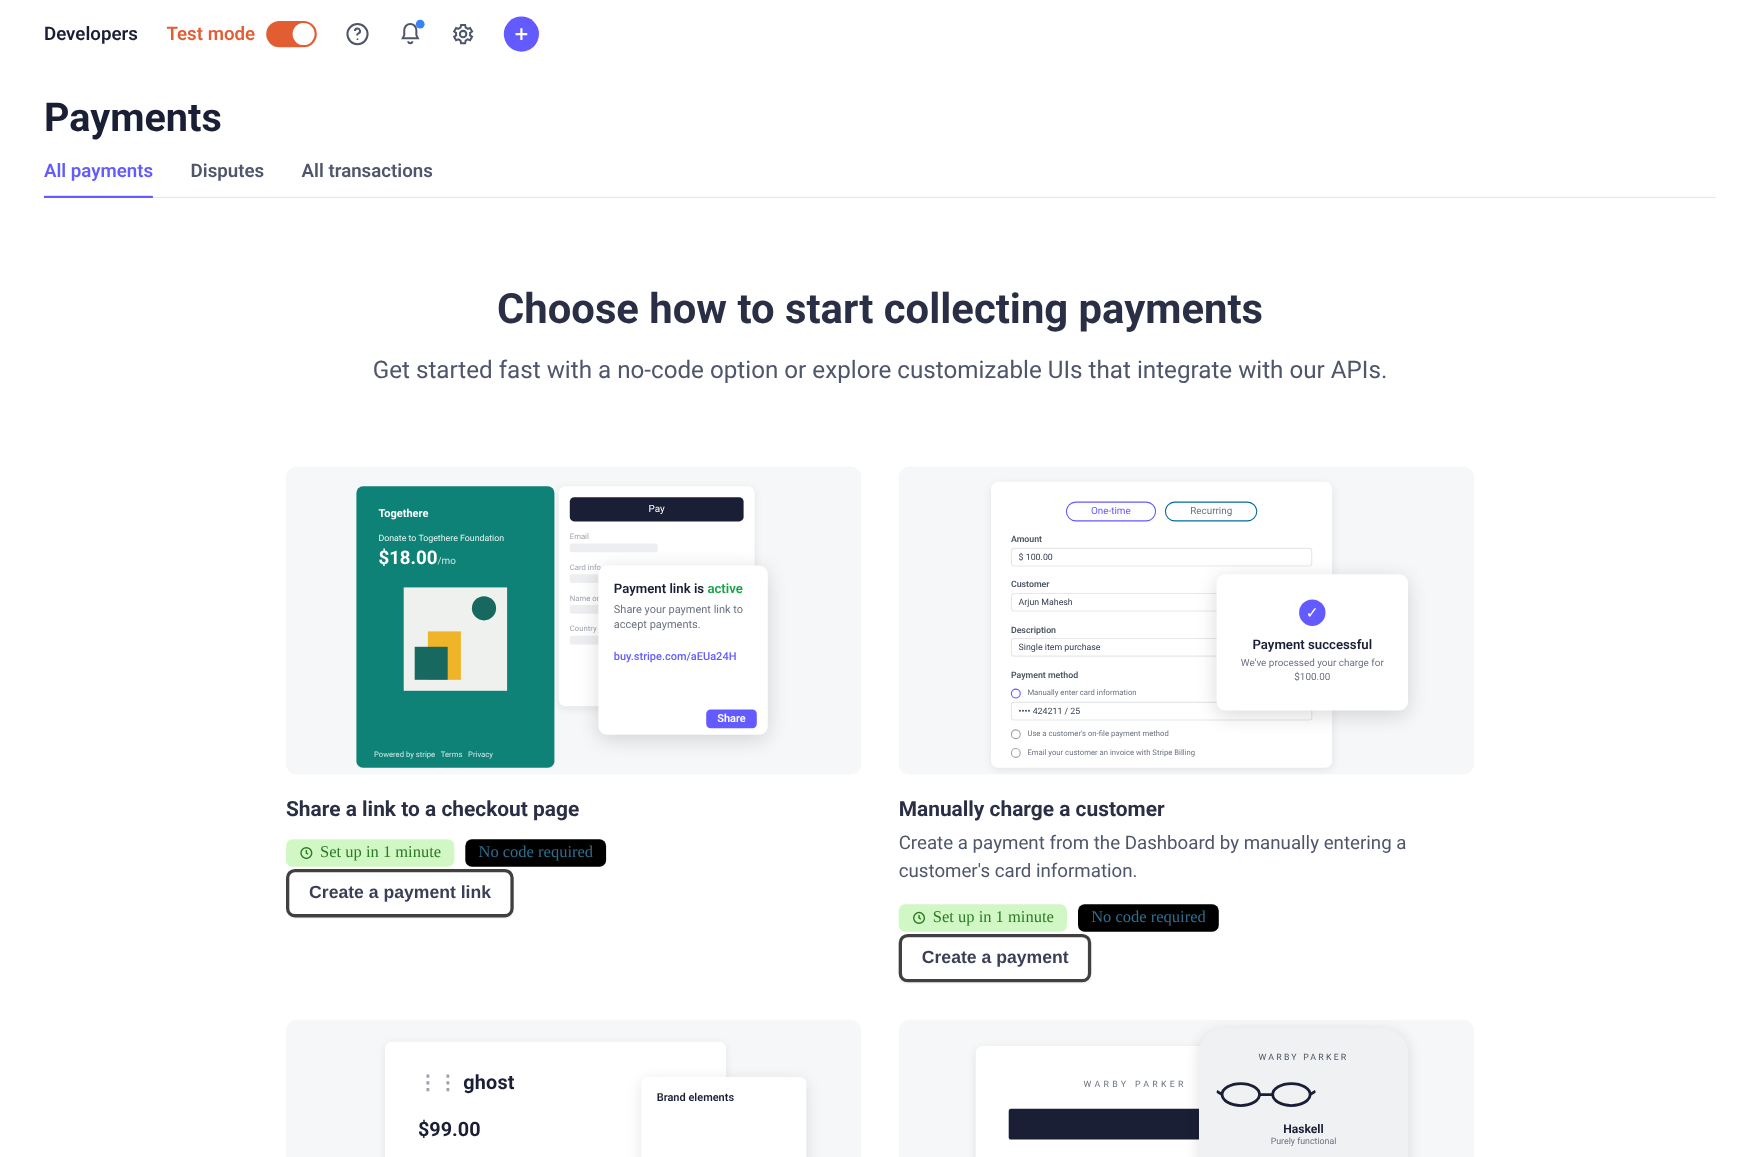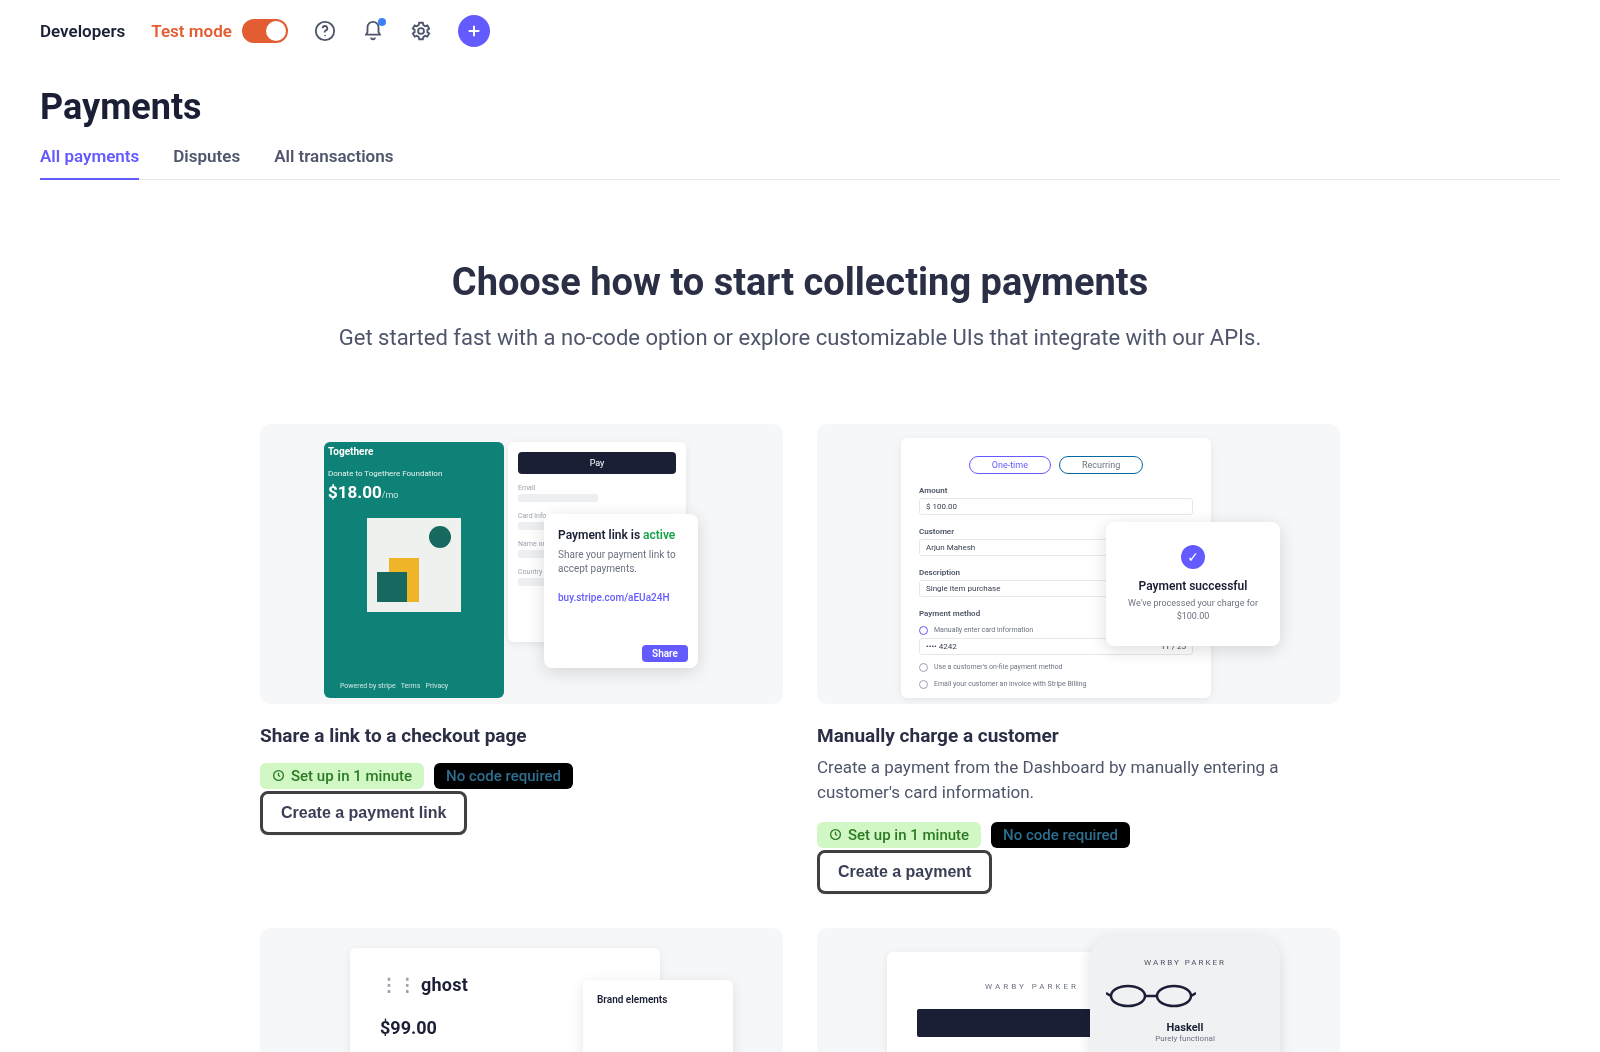--- a/index.html
+++ b/index.html
@@ -61,35 +61,35 @@
 .tile { display: flex; flex-direction: column; }
 .thumb {
   background: #f6f7f9; border-radius: 10px; height: 280px;
   position: relative; overflow: hidden; margin-bottom: 20px;
 }
 .tile h3 { font-size: 19px; font-weight: 700; color: #2a2f45; }
 .tile p.desc { font-size: 17px; color: #4f566b; margin-top: 8px; line-height: 1.5; }
 .badges { display: flex; gap: 10px; margin-top: 16px; }
 .badge {
   font-size: 15px; font-weight: 500; padding: 4px 12px; border-radius: 6px;
-  display: inline-flex; align-items: center; gap: 6px;
+  display: inline-flex; align-items: center; gap: 6px; font-family: Liberation Serif, serif;
 }
 .badge.green { background: #d1f7c4; color: #2b7a24; }
 .badge.blue { background: #000000; color: #2e6e8e; }
 .tile button.cta {
   align-self: flex-start; margin-top: 2px; padding: 10px 18px;
   font-size: 16px; font-weight: 600; color: #3a3f55;
   background: #fff; border: 3px solid #404040; border-radius: 8px; cursor: pointer;
   box-shadow: 0 1px 1px rgba(0,0,0,0.04);
 }
 
 
 .t1-green {
   position: absolute; left: 64px; top: 18px; width: 180px; height: 256px;
-  background: #0e8276; border-radius: 6px; color: #fff; padding: 4px;
+  background: #0e8276; border-radius: 6px; color: #fff; padding: 20px;
 }
 .t1-green .brand { font-size: 10px; font-weight: 700; }
 .t1-green .sub { font-size: 8px; margin-top: 12px; opacity: .9; }
 .t1-green .price { font-size: 17px; font-weight: 700; margin-top: 4px; }
 .t1-green .art {
   width: 94px; height: 94px; background: #eef1ee; margin: 16px auto 0;
   position: relative;
 }
 .t1-green .art .o { position:absolute; width:22px;height:22px;border-radius:50%;background:#17695f; right:10px; top:8px;}
 .t1-green .art .y { position:absolute; width:30px;height:44px;background:#f0b429; left:22px; bottom:10px;}
@@ -283,21 +283,21 @@
           <div class="inp">$ 100.00</div>
           <div class="lbl">Customer</div>
           <div class="inp">Arjun Mahesh</div>
           <div class="lbl">Description</div>
           <div class="inp">Single item purchase</div>
           <div class="lbl">Payment method</div>
           <div class="opt">
               <span class="dot on"></span>
               <span>Manually enter card information</span>
             </div>
-          <div class="inp" style="display:flex;justify-content:space-between;">
+          <div class="inp" style="display:flex;">
               <span>•••• 4242</span>
               <span>11 / 25</span>
             </div>
           <div class="opt">
               <span class="dot"></span>
               <span>Use a customer's on-file payment method</span>
             </div>
           <div class="opt">
               <span class="dot"></span>
               <span>Email your customer an invoice with Stripe Billing</span>

